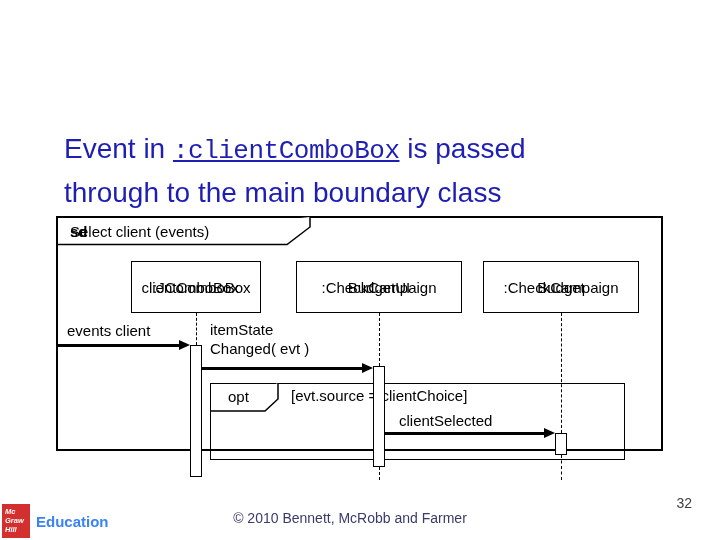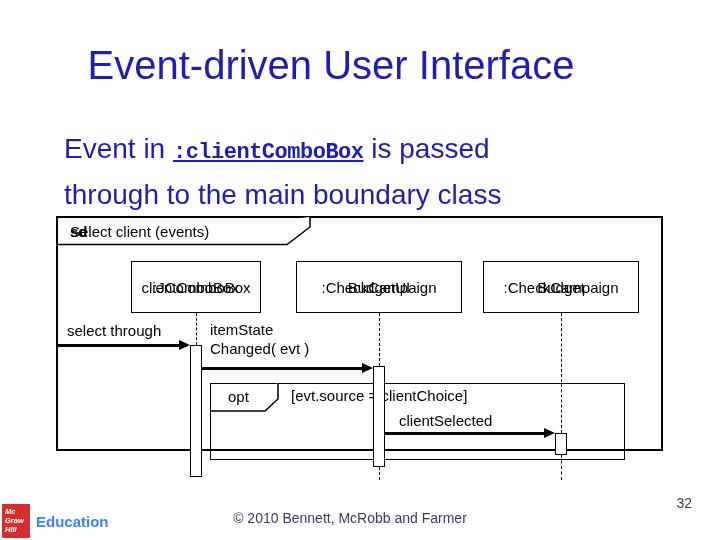--- a/index.html
+++ b/index.html
@@ -20,23 +20,23 @@
     font-size: 40px; line-height: 46px;
     color: #1e1eb4;
   }
   .body-text {
     position: absolute; left: 64px; top: 128px; width: 600px;
     font-size: 28px; line-height: 42px;
     color: #1e1eb4;
   }
   .body-text .code {
     font-family: "Liberation Mono", monospace;
-    font-weight: bold;
+    font-weight: normal;
     text-decoration: underline;
-    font-size: 22px;
+    font-size: 26px;
     letter-spacing: -0.5px;
   }
 
   
   .sd-frame {
     position: absolute; left: 56px; top: 216px;
     width: 607px; height: 235px;
     border: 2px solid #000;
     background: #fff;
   }
@@ -127,21 +127,20 @@
   .logo-brand {
     position: absolute; left: 36px; top: 513px;
     font-size: 15px; font-weight: bold; color: #3b82f6;
   }
 </style>
 </head>
 <body>
 
 <div class="slide">
 
-  <div class="title">Event-driven User Interface</div>
 
   <div class="body-text">
     <span>Event in </span><span class="code">:clientComboBox</span><span> is passed</span><br>
     <span>through to the main boundary class</span>
   </div>
 
   <div class="sd-frame">
 
     <svg class="sd-label-shape" width="256" height="30">
       <polyline points="253,0 253,10 230,27.5 0,27.5" fill="#ffffff" stroke="#000000" stroke-width="1.5"></polyline>
@@ -182,21 +181,21 @@
     <div class="activation act-2"></div>
     <div class="activation act-3"></div>
 
     <div class="msg-line m1-line"></div>
     <div class="msg-head m1-head"></div>
     <div class="msg-line m2-line"></div>
     <div class="msg-head m2-head"></div>
     <div class="msg-line m3-line"></div>
     <div class="msg-head m3-head"></div>
 
-    <div class="msg-label lbl-select">select through</div>
+    <div class="msg-label lbl-select">events client</div>
     <div class="msg-label lbl-item">
       <span>itemState</span>
         <br>
       <span>Changed( evt )</span>
     </div>
     <div class="msg-label lbl-client">clientSelected</div>
 
   </div>
 
   <div class="copyright">© 2010 Bennett, McRobb and Farmer</div>

